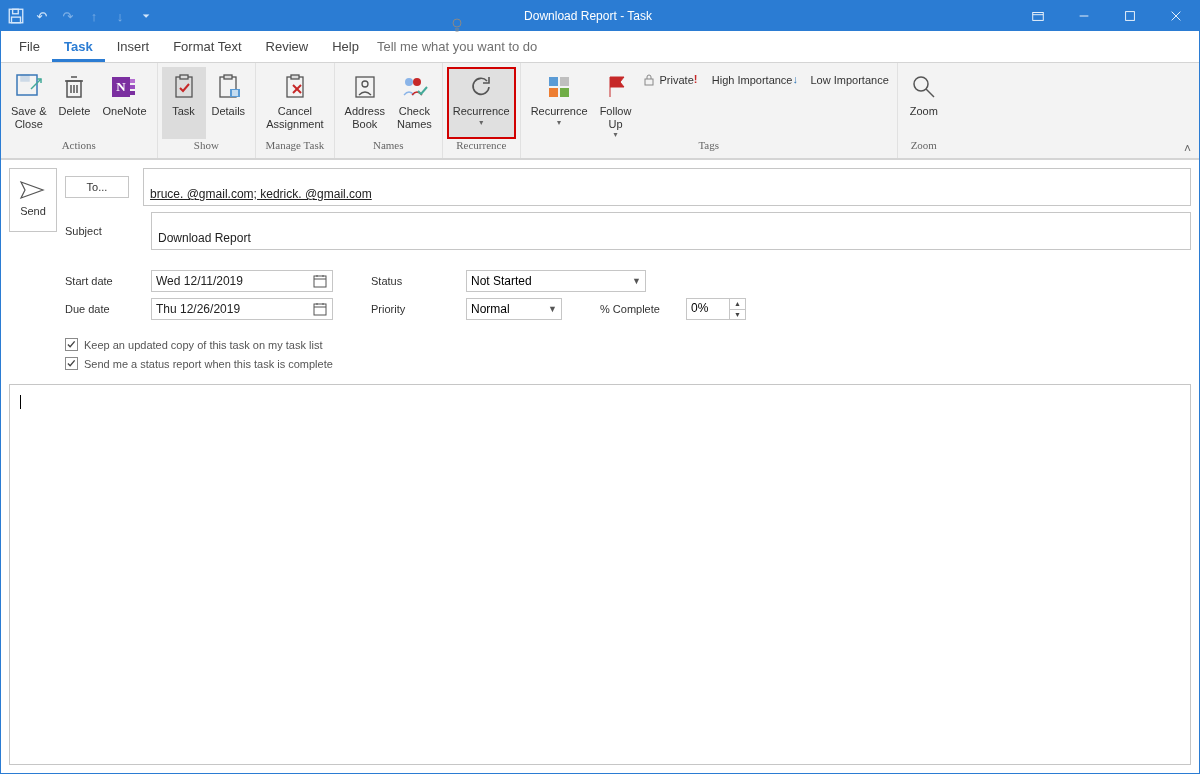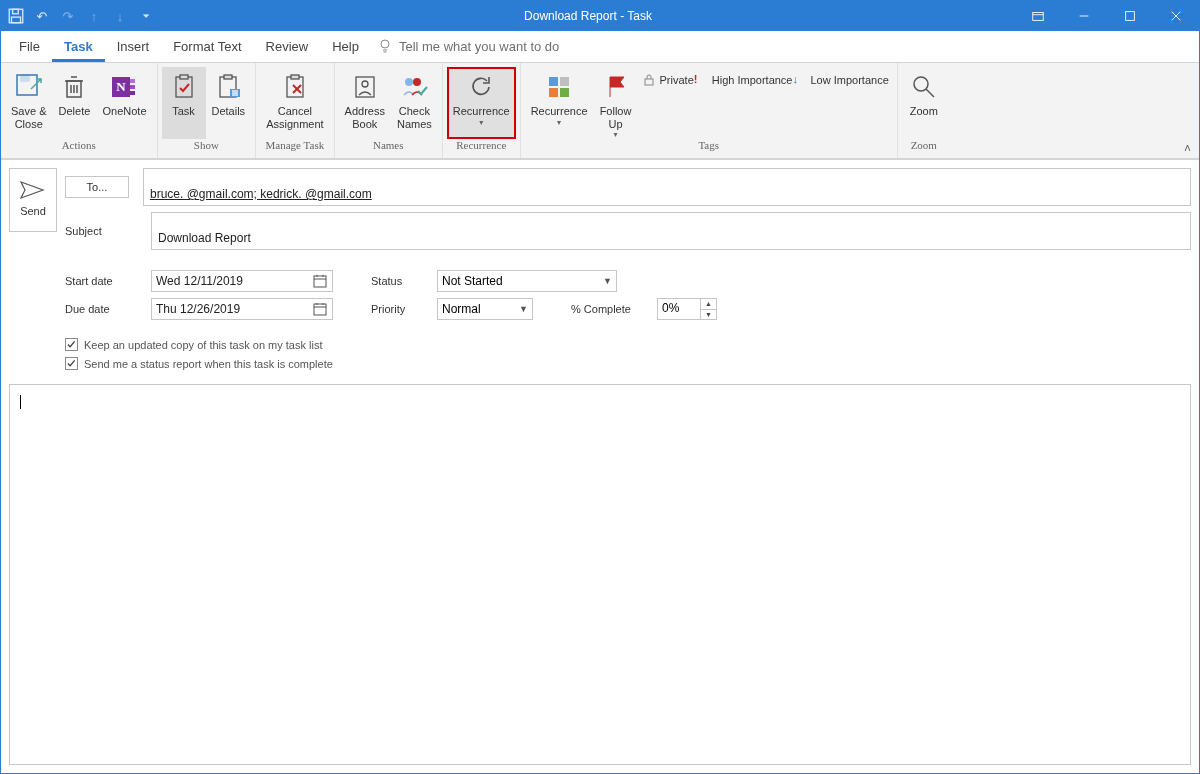--- a/index.html
+++ b/index.html
@@ -12,21 +12,21 @@
 .qatools .ic { width: 18px; height: 18px; display: flex; align-items: center; justify-content: center; color: #e6f2ff; font-size: 13px; opacity: .9; }
 .qatools .ic.dim { opacity: .45; }
 .title-center { flex: 1; text-align: center; }
 .winbtns { display: flex; }
 .winbtns .wb { width: 46px; height: 30px; display: flex; align-items: center; justify-content: center; color: #fff; }
 .winbtns .wb svg { width: 14px; height: 14px; }
 
 .menubar { height: 32px; background: #fff; display: flex; align-items: flex-end; padding: 0 6px; border-bottom: 1px solid #d4d4d4; font-size: 13px; color: #444; }
 .menubar .mtab { padding: 6px 12px 8px; cursor: default; }
 .menubar .mtab.active { color: #2b7cd3; border-bottom: 3px solid #2b7cd3; padding-bottom: 5px; font-weight: 600; }
-.menubar .tell { display: flex; align-items: center; gap: 6px; color: #707070; margin-left: 6px; padding-bottom: 8px; }
+.menubar .tell { display: flex; align-items: center; gap: 6px; color: #707070; margin-left: 6px; padding-bottom: 8px; flex-direction: column; }
 .menubar .bulb { width: 16px; height: 16px; }
 
 .ribbon { background: #f3f3f3; border-bottom: 1px solid #d4d4d4; display: flex; align-items: stretch; height: 96px; position: relative; }
 .rgroup { display: flex; flex-direction: column; border-right: 1px solid #e1e1e1; }
 .rgroup .gbody { flex: 1; display: flex; align-items: flex-start; padding: 4px 4px 0; }
 .rgroup .glabel { height: 18px; font-size: 11px; color: #666; text-align: center; padding-bottom: 20px; font-family: Liberation Serif, serif; }
 .rbtn { display: flex; flex-direction: column; align-items: center; justify-content: flex-start; padding: 4px 6px; min-width: 44px; height: 72px; font-size: 11px; color: #333; text-align: center; line-height: 1.15; }
 .rbtn .ico { width: 32px; height: 32px; margin-bottom: 2px; display: flex; align-items: center; justify-content: center; }
 .rbtn.active { background: #dcdcdc; }
 .rbtn.highlight { outline: 2px solid #d10000; outline-offset: -2px; background: #e0e0e0; }
@@ -41,21 +41,21 @@
 .send-col .sicon { width: 28px; height: 22px; display: flex; align-items: center; justify-content: center; color: #555; }
 .send-col .slabel { font-size: 11px; color: #333; margin-top: 4px; }
 .fields { flex: 1; display: flex; flex-direction: column; gap: 6px; }
 .frow { display: flex; align-items: center; gap: 14px; }
 .flabel { width: 72px; font-size: 11px; color: #333; }
 .to-btn { width: 64px; height: 22px; border: 1px solid #c6c6c6; background: #fff; font-size: 11px; color: #333; display: flex; align-items: center; justify-content: center; }
 .tinput { flex: 1; border: 1px solid #c6c6c6; height: 22px; font-size: 12px; padding: 18px 6px; color: #222; }
 .tinput .ul { text-decoration: underline; }
 .date-input { width: 182px; height: 22px; border: 1px solid #c6c6c6; display: flex; align-items: center; padding: 0 4px; font-size: 12px; color: #222; justify-content: space-between; }
 .date-input .cal { width: 16px; height: 16px; }
-.sel { border: 1px solid #c6c6c6; height: 22px; font-size: 12px; padding: 0 4px; display: flex; align-items: center; justify-content: space-between; }
+.sel { border: 1px solid #c6c6c6; height: 22px; font-size: 12px; padding: 0 4px; display: flex; align-items: center; justify-content: space-between; margin-left: 29px; }
 .sel .dd { color: #555; font-size: 9px; }
 .sel.status { width: 180px; }
 .sel.prio { width: 96px; }
 .spin { width: 60px; height: 22px; border: 1px solid #c6c6c6; display: flex; }
 .spin .sval { flex: 1; font-size: 12px; padding: 2px 4px; }
 .spin .sbtns { width: 16px; display: flex; flex-direction: column; border-left: 1px solid #c6c6c6; }
 .spin .sbtns .sb { flex: 1; font-size: 7px; display: flex; align-items: center; justify-content: center; color: #444; border-bottom: 1px solid #c6c6c6; }
 .spin .sbtns .sb:last-child { border-bottom: none; }
 .chk-row { display: flex; align-items: center; gap: 6px; font-size: 11px; color: #555; padding-left: 0; }
 .chk { width: 13px; height: 13px; border: 1px solid #8a8a8a; display: inline-flex; align-items: center; justify-content: center; }

